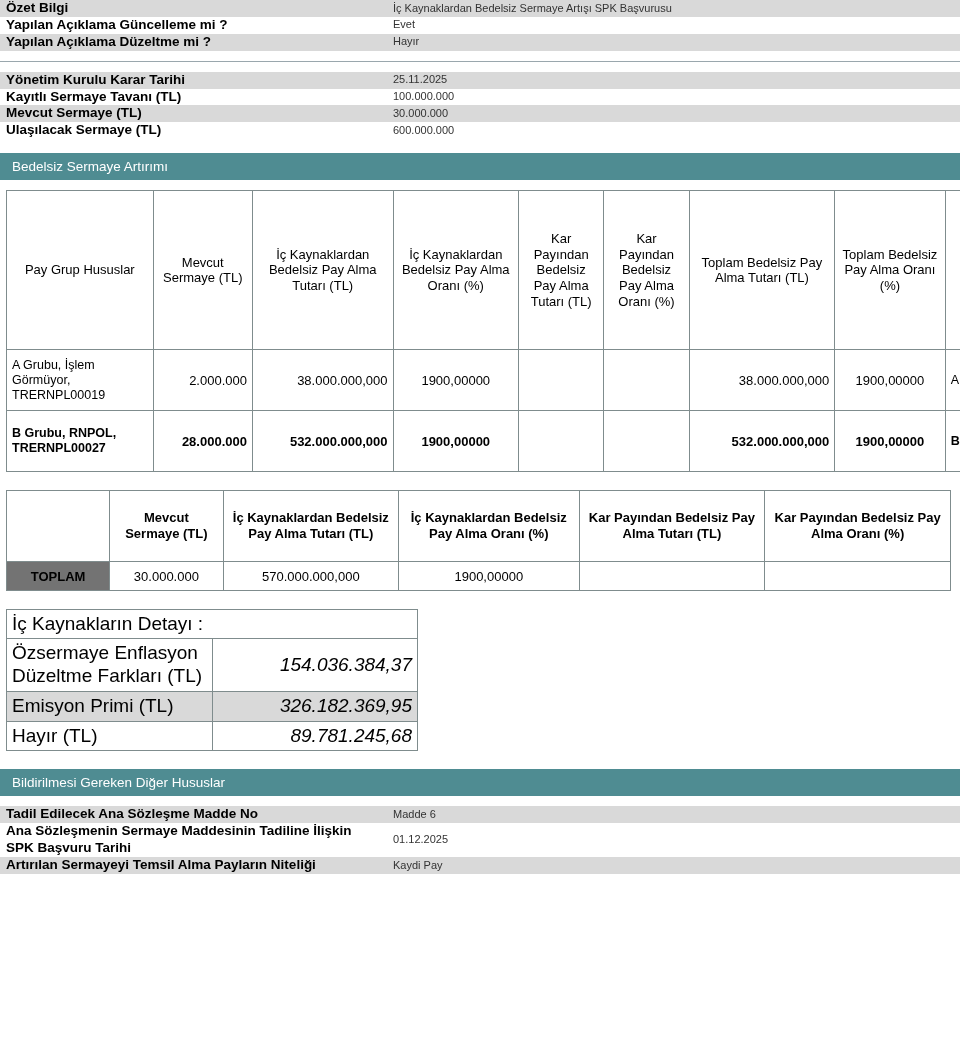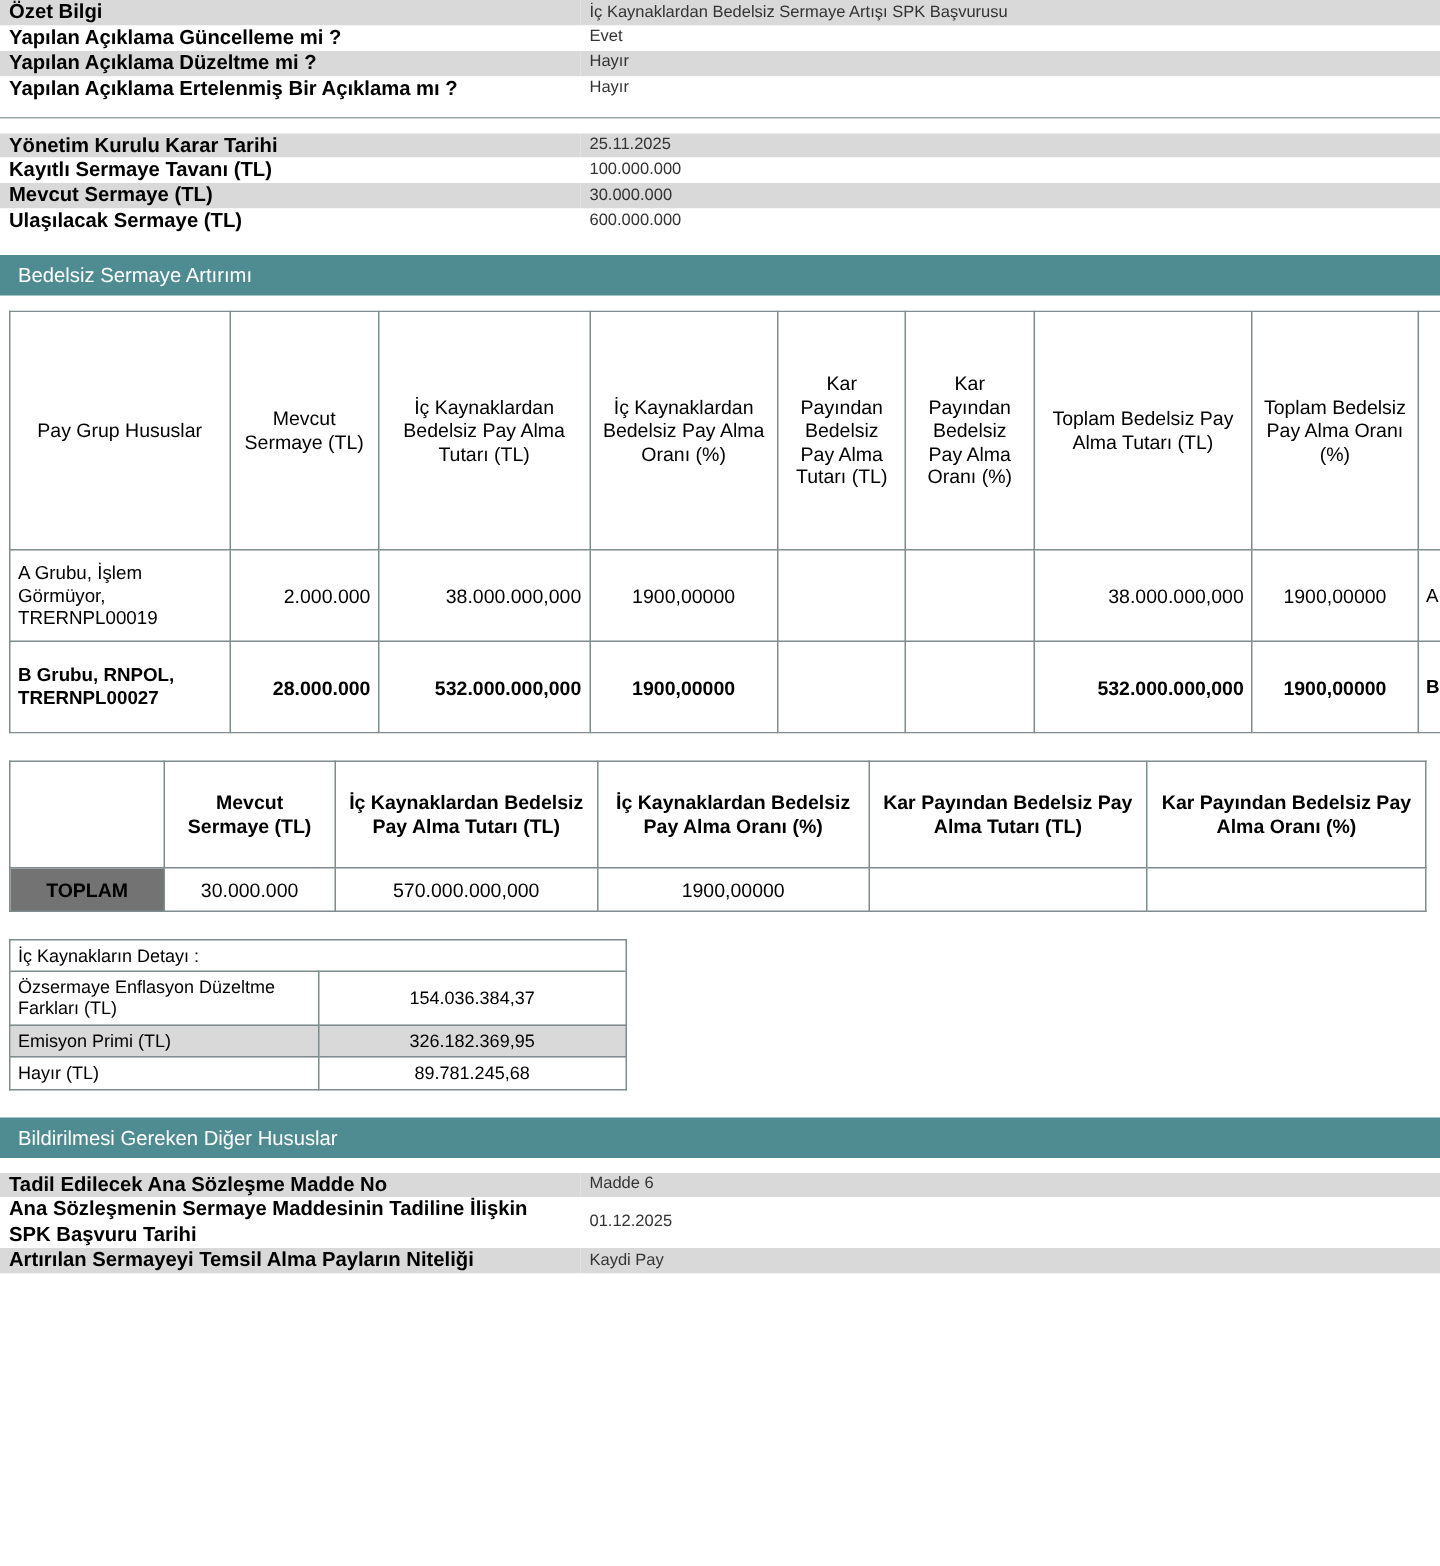--- a/index.html
+++ b/index.html
@@ -121,53 +121,49 @@
     text-align: center;
   }
   table.tot td { height: 20px; }
 
   
   table.det {
     border-collapse: collapse;
     table-layout: fixed;
     width: 412px;
     margin-left: 6px;
-    font-size: 12px;
+    font-size: 19px;
   }
   table.det td {
     border: 1px solid #7f8c8d;
     padding: 3px 5px;
     vertical-align: middle;
   }
   table.det td.caption { border-bottom: none; }
   table.det td.k { width: 270px; line-height: 1.2; }
-  table.det td.v { text-align: center; white-space: nowrap; }
+  table.det td.v { text-align: right; white-space: nowrap; font-style: italic; }
   table.det tr.shade td { background: #d9d9d9; }
 </style>
 </head>
 <body>
 
 <div class="page">
 
   <table class="kv-table">
     <tbody>
       <tr class="shade">
         <td class="lbl">Özet Bilgi</td>
         <td class="val">İç Kaynaklardan Bedelsiz Sermaye Artışı SPK Başvurusu</td>
       </tr>
       <tr class="plain">
         <td class="lbl">Yapılan Açıklama Güncelleme mi ?</td>
         <td class="val">Evet</td>
       </tr>
       <tr class="shade">
         <td class="lbl">Yapılan Açıklama Düzeltme mi ?</td>
-        <td class="val">Hayır</td>
-      </tr>
-      <tr class="plain">
-        <td class="lbl">Yapılan Açıklama Ertelenmiş Bir Açıklama mı ?</td>
         <td class="val">Hayır</td>
       </tr>
     </tbody>
   </table>
 
   <div class="gap-10"></div>
   <hr class="rule">
   <div class="gap-10"></div>
 
   <table class="kv-table">

